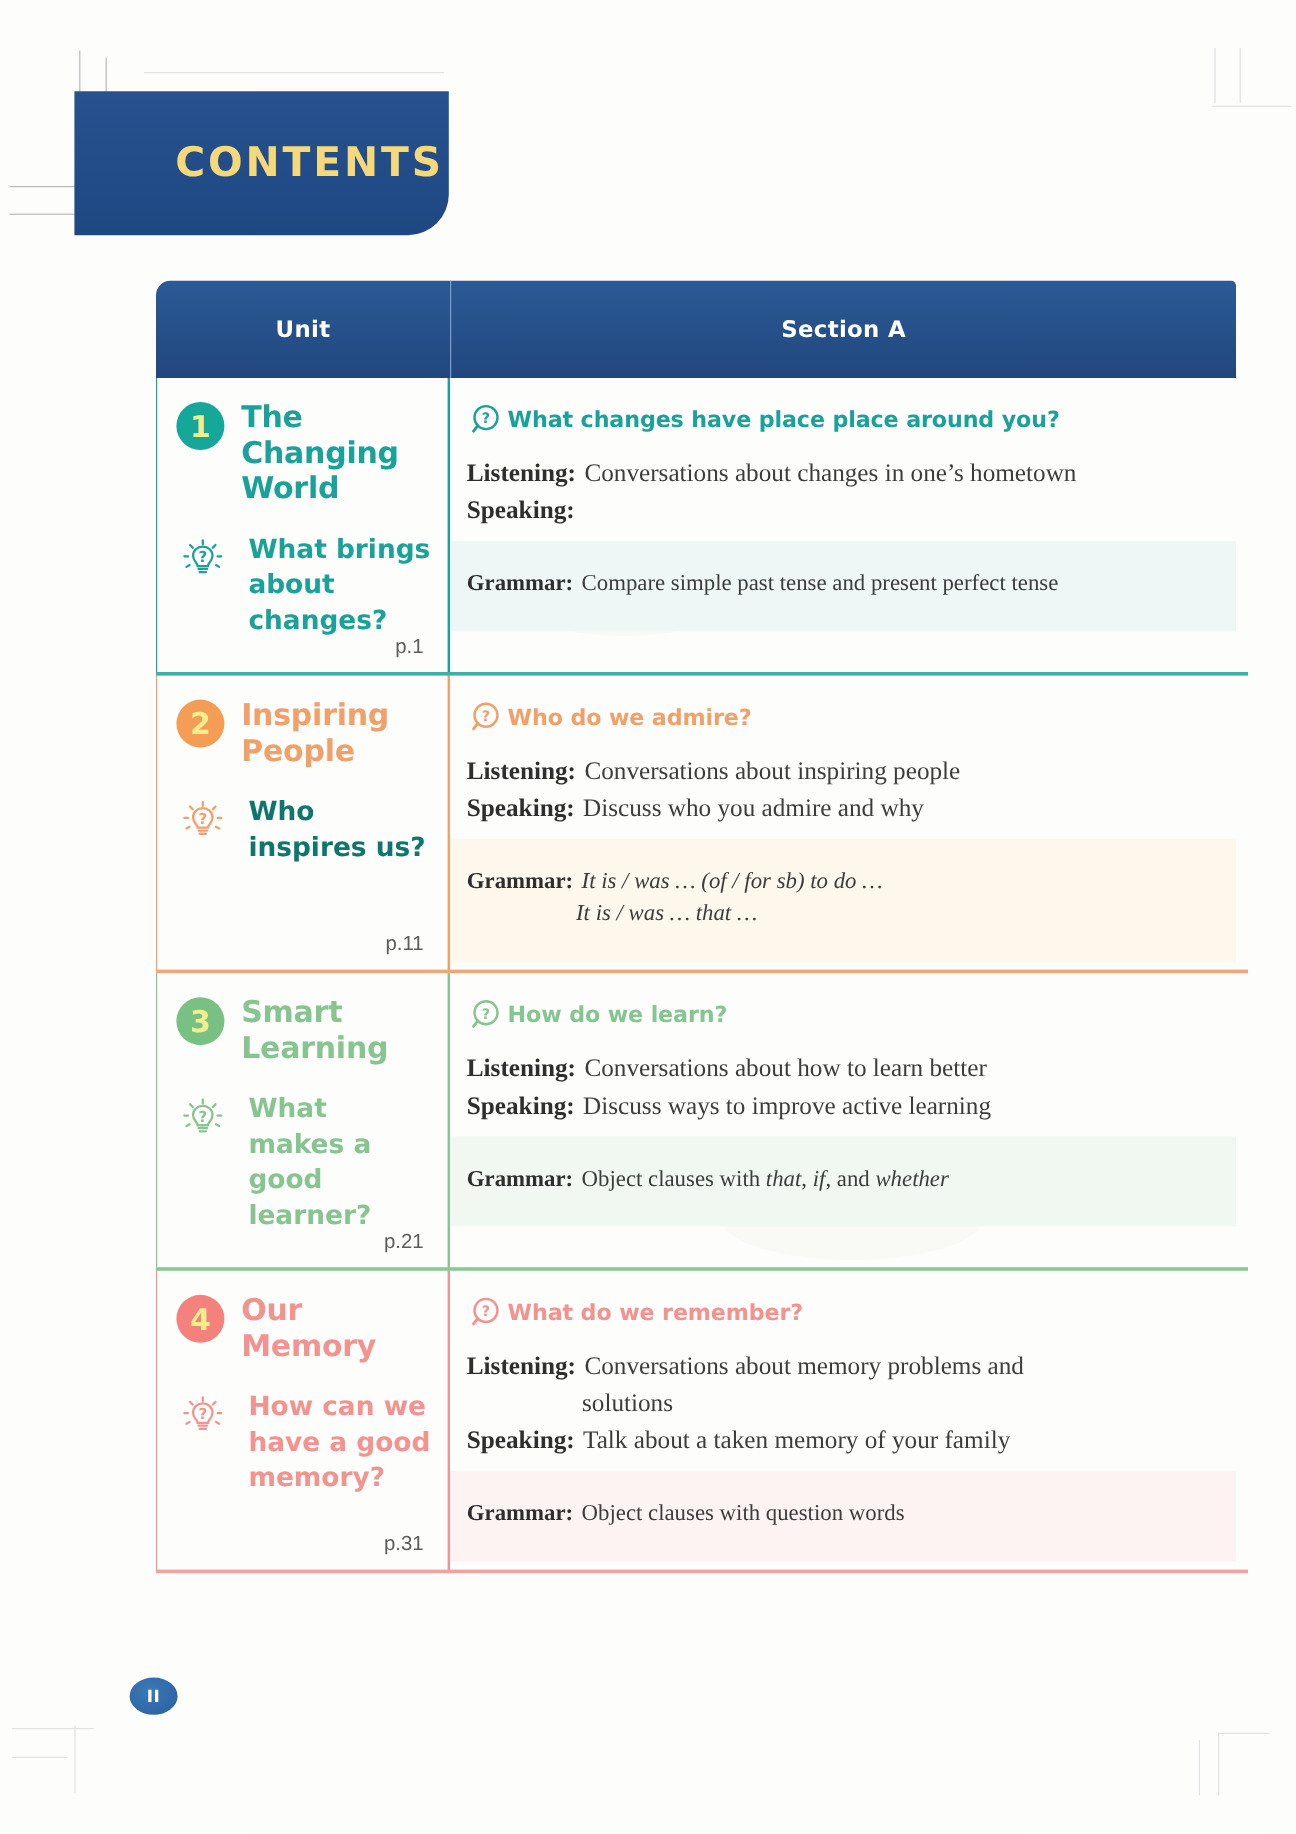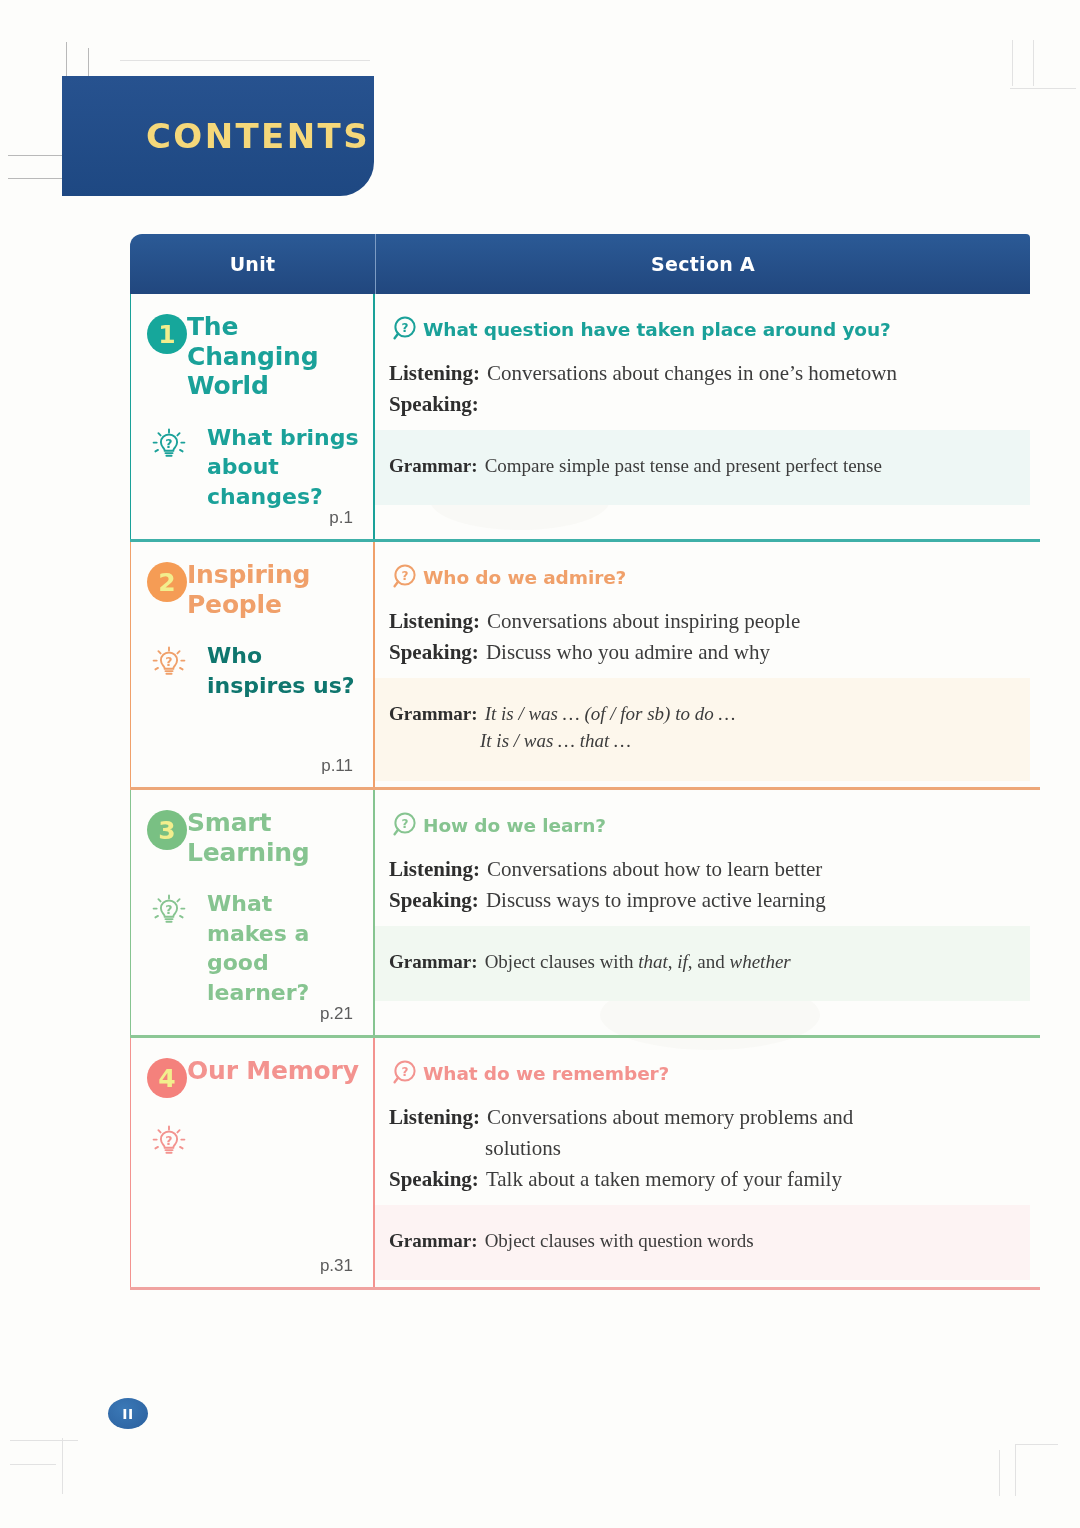--- a/index.html
+++ b/index.html
@@ -55,21 +55,21 @@
   
   .toc {
     position: absolute;
     left: 130px;
     top: 234px;
     width: 900px;
   }
 
   .thead {
     display: flex;
-    height: 60px;
+    height: 81px;
     background: #275590;
     background: linear-gradient(180deg,#2b5a96 0%,#21477e 100%);
     border-top-left-radius: 12px;
     border-top-right-radius: 4px;
     overflow: hidden;
   }
   .th {
     display: flex;
     align-items: center;
     justify-content: center;
@@ -122,20 +122,21 @@
     display: flex;
     align-items: center;
     justify-content: center;
     color: #f2ee8d;
     font-size: 25px;
     font-weight: 700;
     font-family: "DejaVu Sans", sans-serif;
     margin-top: 2px;
   }
   .unit-title {
+    margin-left: 14px;
     font-size: 25px;
     font-weight: 700;
     line-height: 1.18;
     font-family: "DejaVu Sans", sans-serif;
     letter-spacing: -.2px;
   }
 
   .unit-q {
     display: flex;
     align-items: flex-start;
@@ -293,21 +294,21 @@
             </div>
             <div class="pagenum">p.1</div>
           </div>
           <div class="col-section">
             <div class="sec-q">
               <span class="qicon"><svg viewBox="0 0 30 30" width="30" height="30" aria-hidden="true">
                   <circle cx="16" cy="13" r="9.6" fill="none" stroke="#1aa199" stroke-width="2"></circle>
                   <path d="M9.2 19.6 L5.6 24.3" fill="none" stroke="#1aa199" stroke-width="2.4" stroke-linecap="round"></path>
                   <text x="16" y="17.8" text-anchor="middle" font-family="DejaVu Sans, sans-serif" font-size="12" font-weight="700" fill="#1aa199">?</text>
                 </svg></span>
-              <span class="qtext" style="color: rgb(26, 161, 153);">What question have taken place around you?</span>
+              <span class="qtext" style="color: rgb(26, 161, 153);">What changes have place place around you?</span>
             </div>
             <div class="skills">
               <div class="skill-line">
                 <span class="skill-label">Listening:</span>
                 <span class="skill-value">Conversations about changes in one’s hometown</span>
               </div>
               <div class="skill-line">
                 <span class="skill-label">Speaking:</span>
               </div>
             </div>
@@ -425,20 +426,21 @@
             </div>
             <div class="unit-q">
               <span class="bulb"><svg viewBox="0 0 44 40" width="44" height="40" aria-hidden="true">
                   <g fill="none" stroke="#f3938f" stroke-width="1.9" stroke-linecap="round">
                     <path d="M22 9.5c-4.6 0-8.1 3.4-8.1 7.7 0 2.9 1.6 4.6 2.7 6 .7.9 1 1.6 1.1 2.5h8.6c.1-.9.4-1.6 1.1-2.5 1.1-1.4 2.7-3.1 2.7-6 0-4.3-3.5-7.7-8.1-7.7z"></path>
                     <path d="M18.4 28.1h7.2M19.4 30.8h5.2"></path>
                     <path d="M22 4.4v3.1M11.4 8.2l2.2 2.2M32.6 8.2l-2.2 2.2M6.6 17.6h3.1M34.3 17.6h3.1M8.4 26.4l2.6-1.5M35.6 26.4l-2.6-1.5"></path>
                   </g>
                   <text x="22" y="22.6" text-anchor="middle" font-family="DejaVu Sans, sans-serif" font-size="12.5" font-weight="700" fill="#f3938f">?</text>
                 </svg></span>
+              <div class="unit-q-text" style="color: rgb(243, 147, 143);">How can we have a good memory?</div>
             </div>
             <div class="pagenum">p.31</div>
           </div>
           <div class="col-section">
             <div class="sec-q">
               <span class="qicon"><svg viewBox="0 0 30 30" width="30" height="30" aria-hidden="true">
                   <circle cx="16" cy="13" r="9.6" fill="none" stroke="#f3938f" stroke-width="2"></circle>
                   <path d="M9.2 19.6 L5.6 24.3" fill="none" stroke="#f3938f" stroke-width="2.4" stroke-linecap="round"></path>
                   <text x="16" y="17.8" text-anchor="middle" font-family="DejaVu Sans, sans-serif" font-size="12" font-weight="700" fill="#f3938f">?</text>
                 </svg></span>

